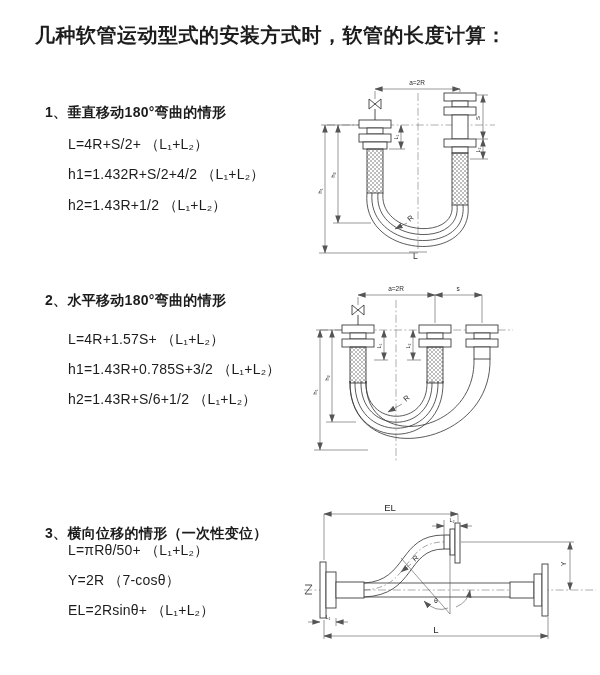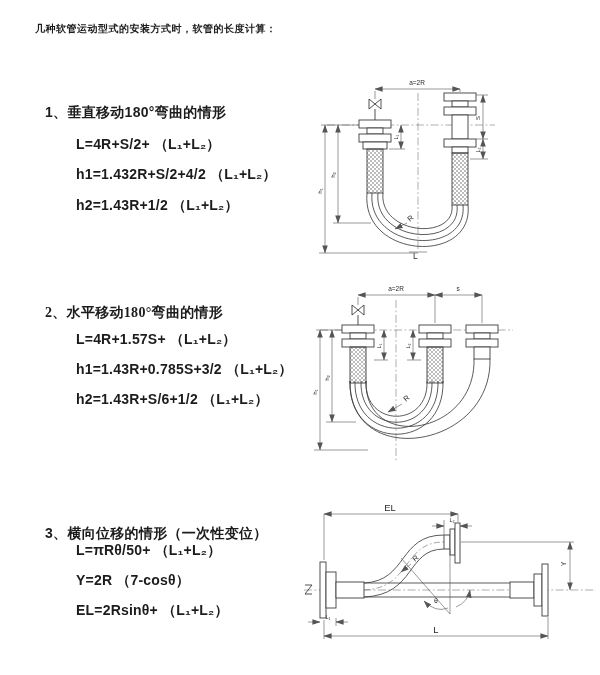--- a/index.html
+++ b/index.html
@@ -1,41 +1,41 @@
 <!DOCTYPE html>
 <html><head>
 <meta charset="utf-8">
 <style>
   html,body{margin:0;padding:0;}
   body{width:600px;height:675px;background:#ffffff;position:relative;
        font-family:"Liberation Sans", sans-serif;color:#1c1c1c;overflow:hidden;}
-  .title{position:absolute;left:35px;top:22px;font-size:10px;font-weight:700;letter-spacing:.5px;}
+  .title{position:absolute;left:35px;top:22px;font-size:20px;font-weight:700;letter-spacing:.5px;}
   .sec-head{position:absolute;font-size:14px;font-weight:700;letter-spacing:.3px;}
-  .formula{position:absolute;font-size:14px;font-weight:700;letter-spacing:.2px;margin-left:8px;}
+  .formula{position:absolute;font-size:14px;font-weight:400;letter-spacing:.2px;}
   .diagram{position:absolute;}
   svg{display:block;}
   svg text{font-family:"Liberation Sans", sans-serif;fill:#2b2b2b;}
   .ln{stroke:#3d3d3d;stroke-width:.9;fill:none;}
   .lnF{stroke:#3d3d3d;stroke-width:.9;fill:#ffffff;}
   .dim{stroke:#555;stroke-width:.6;fill:none;}
   .cl{stroke:#6a6a6a;stroke-width:.55;fill:none;stroke-dasharray:8 2.5 1.8 2.5;}
   .hose{stroke:#3d3d3d;stroke-width:.85;fill:none;}
   .hoseD{stroke:#666;stroke-width:.6;fill:none;stroke-dasharray:6 2.5 1.5 2.5;}
 </style>
 </head>
 <body>
 
 <div class="title">几种软管运动型式的安装方式时，软管的长度计算：</div>
 
 <div class="sec-head" style="left:45px;top:104px;">1、垂直移动180°弯曲的情形</div>
 <div class="formula" style="left:68px;top:136px;">L=4R+S/2+ （L₁+L₂）</div>
 <div class="formula" style="left:68px;top:166px;">h1=1.432R+S/2+4/2 （L₁+L₂）</div>
 <div class="formula" style="left:68px;top:197px;">h2=1.43R+1/2 （L₁+L₂）</div>
 
-<div class="sec-head" style="left:45px;top:304px;font-family:Liberation Serif, serif;">2、水平移动180°弯曲的情形</div>
+<div class="sec-head" style="left:45px;top:292px;">2、水平移动180°弯曲的情形</div>
 <div class="formula" style="left:68px;top:331px;">L=4R+1.57S+ （L₁+L₂）</div>
 <div class="formula" style="left:68px;top:361px;">h1=1.43R+0.785S+3/2 （L₁+L₂）</div>
 <div class="formula" style="left:68px;top:391px;">h2=1.43R+S/6+1/2 （L₁+L₂）</div>
 
 <div class="sec-head" style="left:45px;top:511px;margin-top:14px;">3、横向位移的情形（一次性变位）</div>
 <div class="formula" style="left:68px;top:542px;">L=πRθ/50+ （L₁+L₂）</div>
 <div class="formula" style="left:68px;top:572px;">Y=2R （7-cosθ）</div>
 <div class="formula" style="left:68px;top:602px;">EL=2Rsinθ+ （L₁+L₂）</div>
 
 <div class="diagram" style="left:313px;top:75px;">

